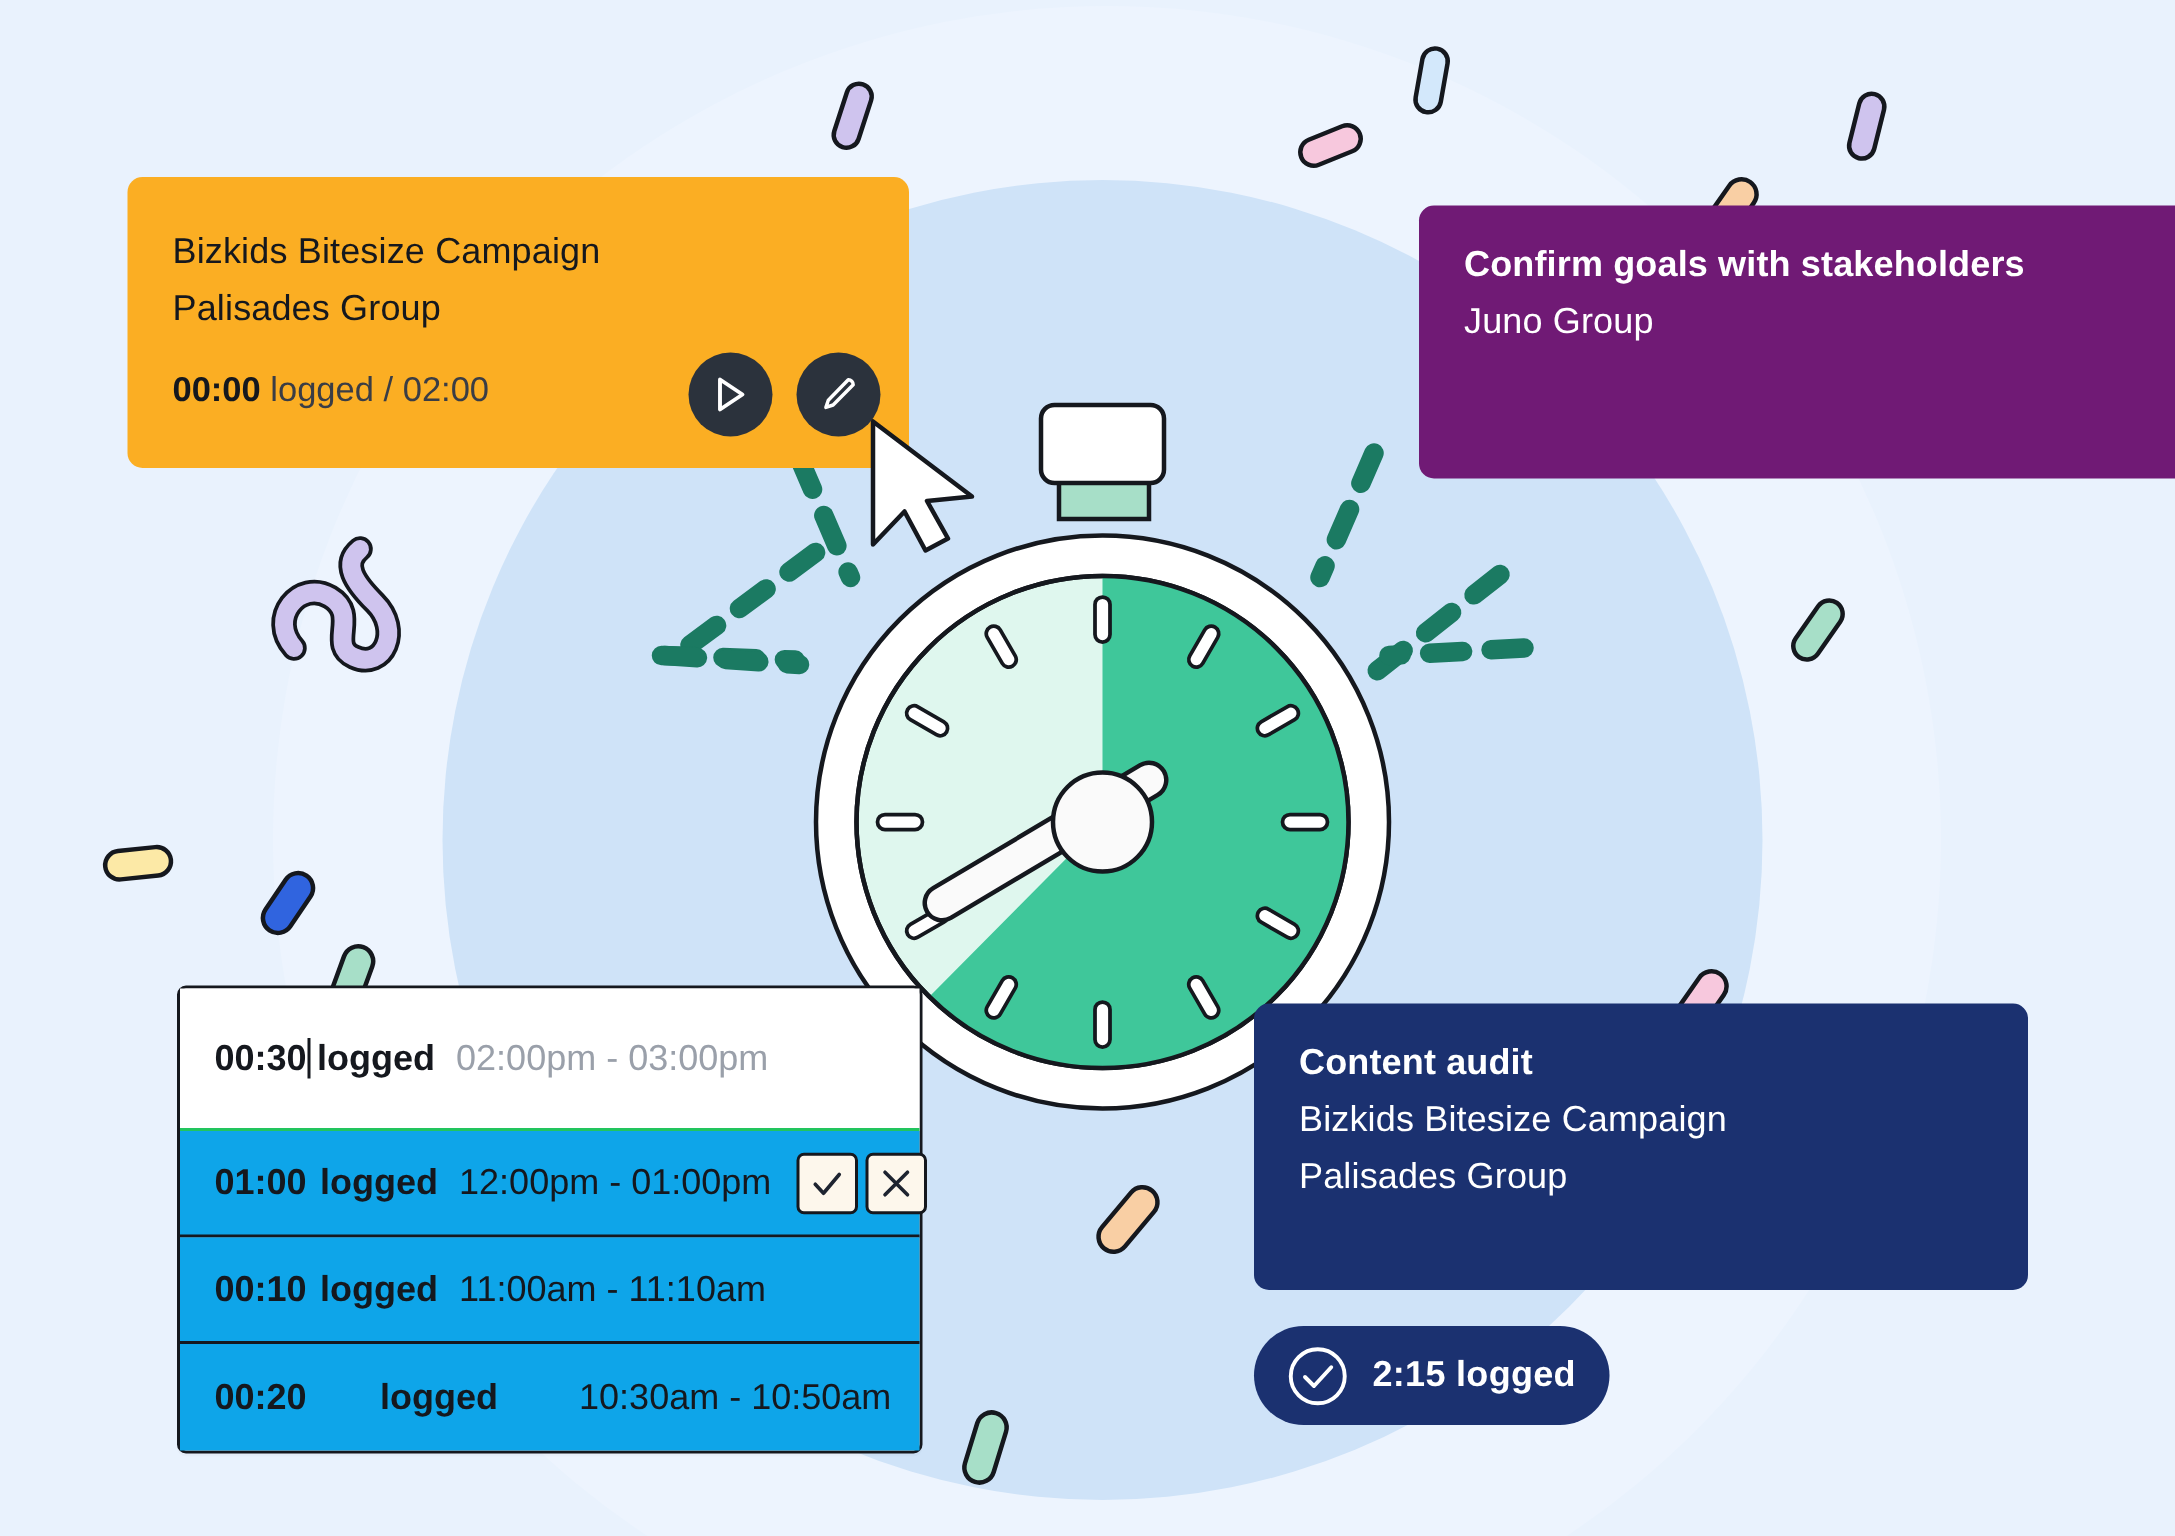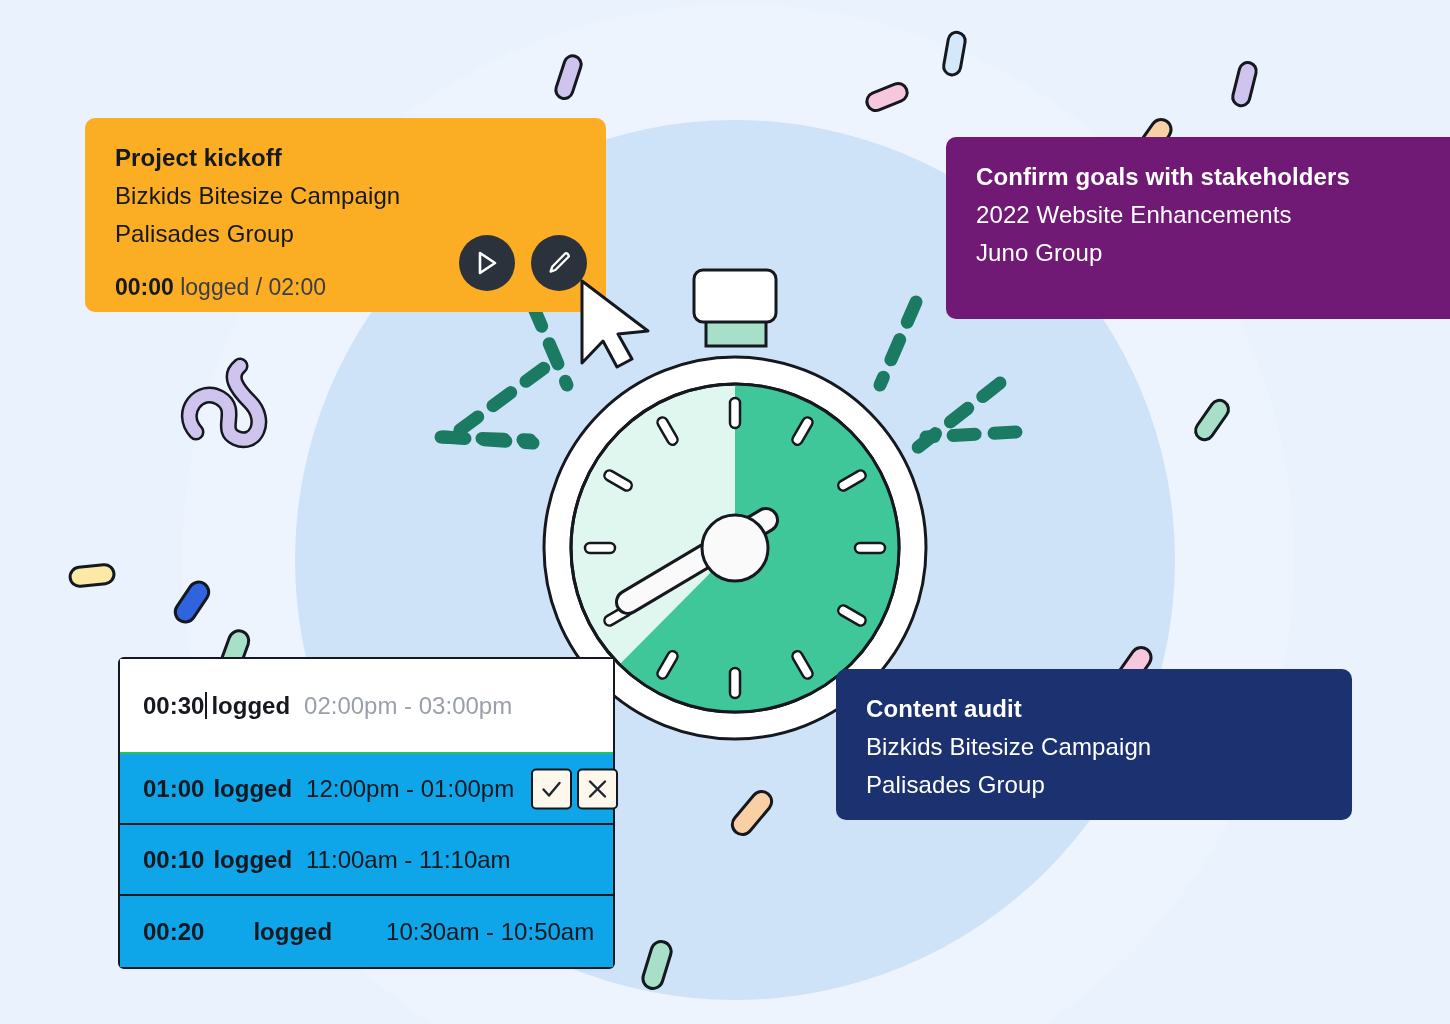--- a/index.html
+++ b/index.html
@@ -54,21 +54,21 @@
     border-radius: 10px 0 0 10px;
   }
   #card-goals .title { font-size: 24px; font-weight: bold; }
   #card-goals .timer-row {
     display: flex; align-items: center; gap: 14px; margin-top: 24px;
   }
   #card-goals .timer-row span { font-size: 23px; color: #F2E9F8; }
 
   
   #card-audit {
-    left: 836px; top: 669px; width: 516px; height: 151px;
+    left: 836px; top: 669px; width: 516px; height: 191px;
     background: #1B3170;
     color: #FFFFFF;
   }
   #card-audit .title { font-size: 24px; font-weight: bold; }
   #card-audit .meta { color: #E8ECF7; }
 
   
   #pill-logged {
     position: absolute;
     left: 836px; top: 884px;
@@ -231,21 +231,20 @@
           <rect x="647" y="941" width="20" height="48" rx="10" fill="#A7DFC8" stroke="#15181E" stroke-width="3" transform="rotate(17 657 965)"></rect>
         </g>
       <g>
         <path d="M196,432 C178,412 200,386 220,398 C240,410 218,430 236,438 C256,447 268,420 250,402 C236,388 228,376 240,366" fill="none" stroke="#15181E" stroke-width="17" stroke-linecap="round"></path>
         <path d="M196,432 C178,412 200,386 220,398 C240,410 218,430 236,438 C256,447 268,420 250,402 C236,388 228,376 240,366" fill="none" stroke="#CFC4EE" stroke-width="12" stroke-linecap="round"></path>
       </g>
     </g>
   </svg>
 
   <div class="card" id="card-kickoff">
-    <div class="title">Project kickoff</div>
     <div class="line">Bizkids Bitesize Campaign</div>
     <div class="line">Palisades Group</div>
     <div class="meta">
       <b>00:00</b><span> logged / </span><span>02:00</span>
     </div>
 
     <button class="round-btn" id="btn-play">
       <svg width="24" height="26" viewBox="0 0 24 26">
         <path d="M5 3 L20 13 L5 23 Z" fill="none" stroke="#FFFFFF" stroke-width="2.6" stroke-linejoin="round"></path>
       </svg>
@@ -256,30 +255,36 @@
       </svg>
     </button>
   </div>
 
   <svg class="cursor-arrow" width="80" height="92" viewBox="0 0 80 92">
     <path d="M6 4 L6 86 L27 64 L41 90 L56 82 L42 57 L72 54 Z" fill="#FFFFFF" stroke="#15181E" stroke-width="3" stroke-linejoin="round"></path>
   </svg>
 
   <div class="card" id="card-goals">
     <div class="title">Confirm goals with stakeholders</div>
-    <div class="line">2022 Website Enhancements</div>
     <div class="line">Juno Group</div>
   </div>
 
   <div class="card" id="card-audit">
     <div class="title">Content audit</div>
     <div class="line">Bizkids Bitesize Campaign</div>
     <div class="line">Palisades Group</div>
   </div>
 
+  <div id="pill-logged">
+    <svg width="41" height="41" viewBox="0 0 41 41">
+      <circle cx="20.5" cy="20.5" r="18" fill="none" stroke="#FFFFFF" stroke-width="2.6"></circle>
+      <path d="M12 21 L18 27 L29.5 14.5" fill="none" stroke="#FFFFFF" stroke-width="2.6" stroke-linecap="round" stroke-linejoin="round"></path>
+    </svg>
+    <span class="ptxt">2:15 logged</span>
+  </div>
 
   <div id="log-list">
 
     <div class="log-row editing">
       <span class="log-dur">00:30</span>
         <span class="caret"></span>
         <span class="log-dur">logged</span>
       <span class="log-time">02:00pm - 03:00pm</span>
     </div>
 

